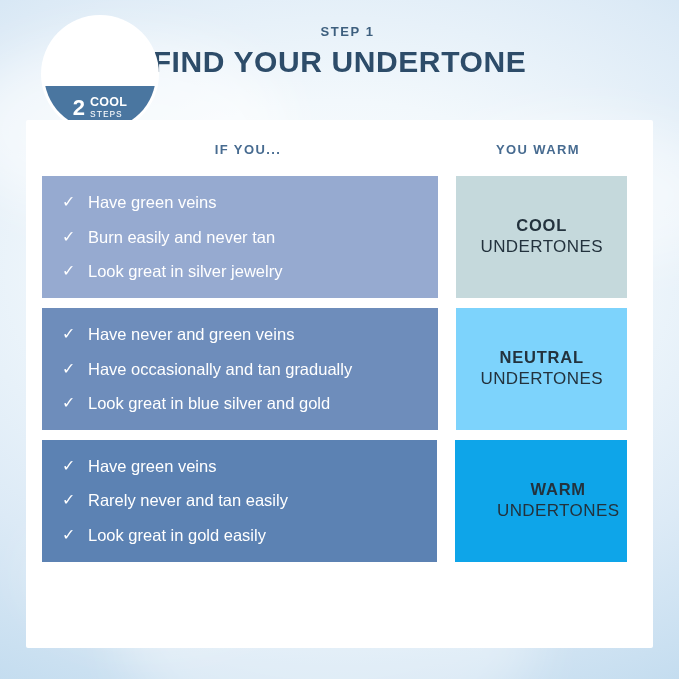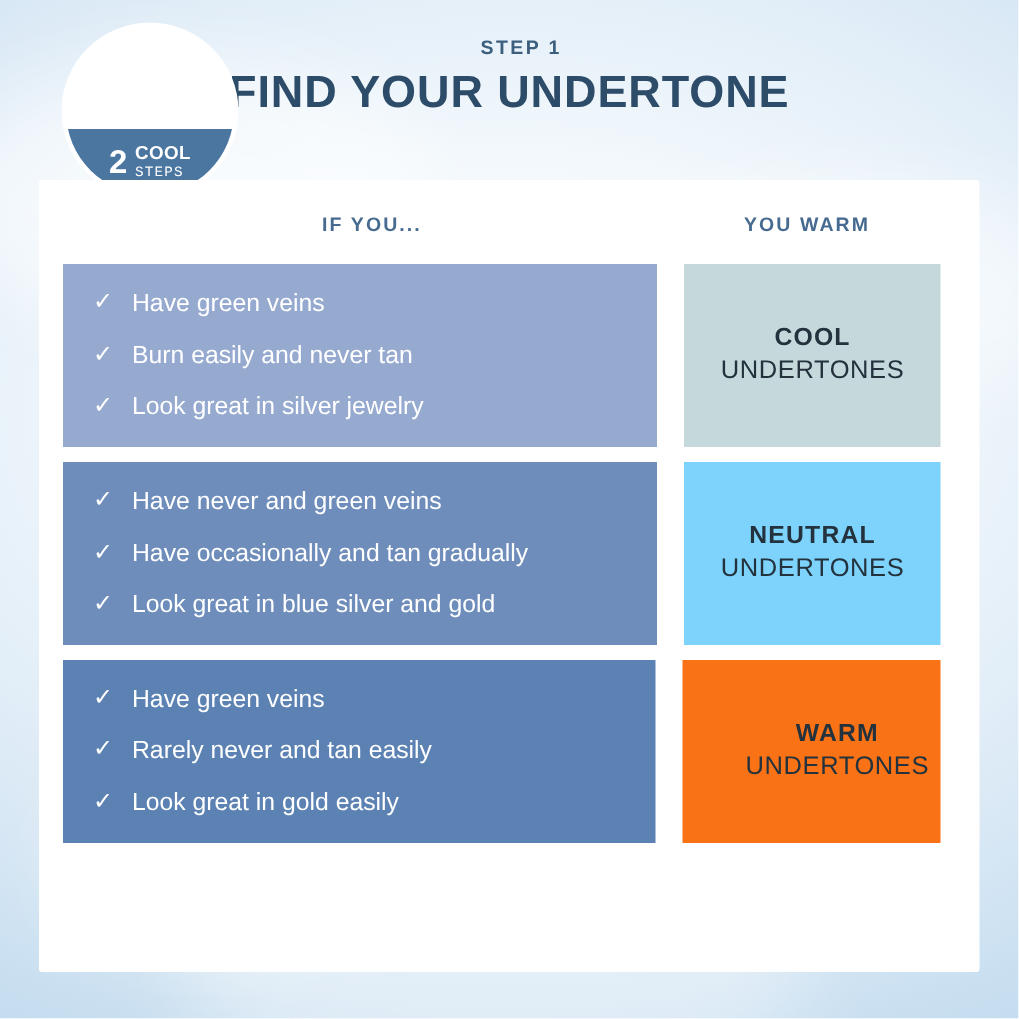--- a/index.html
+++ b/index.html
@@ -266,21 +266,21 @@
           </div>
           <div class="item">
             <span class="check">✓</span>
             <span class="item-text">Rarely never and tan easily</span>
           </div>
           <div class="item">
             <span class="check">✓</span>
             <span class="item-text">Look great in gold easily</span>
           </div>
         </div>
-        <div class="row-right" style="background:#f97316;padding-left:34px;">
+        <div class="row-right" style="background:#0ea5e9;padding-left:34px;">
           <div class="undertone-name">WARM</div>
           <div class="undertone-sub">UNDERTONES</div>
         </div>
       </div>
 
     </div>
   </div>
 </div>
 
 </body></html>

